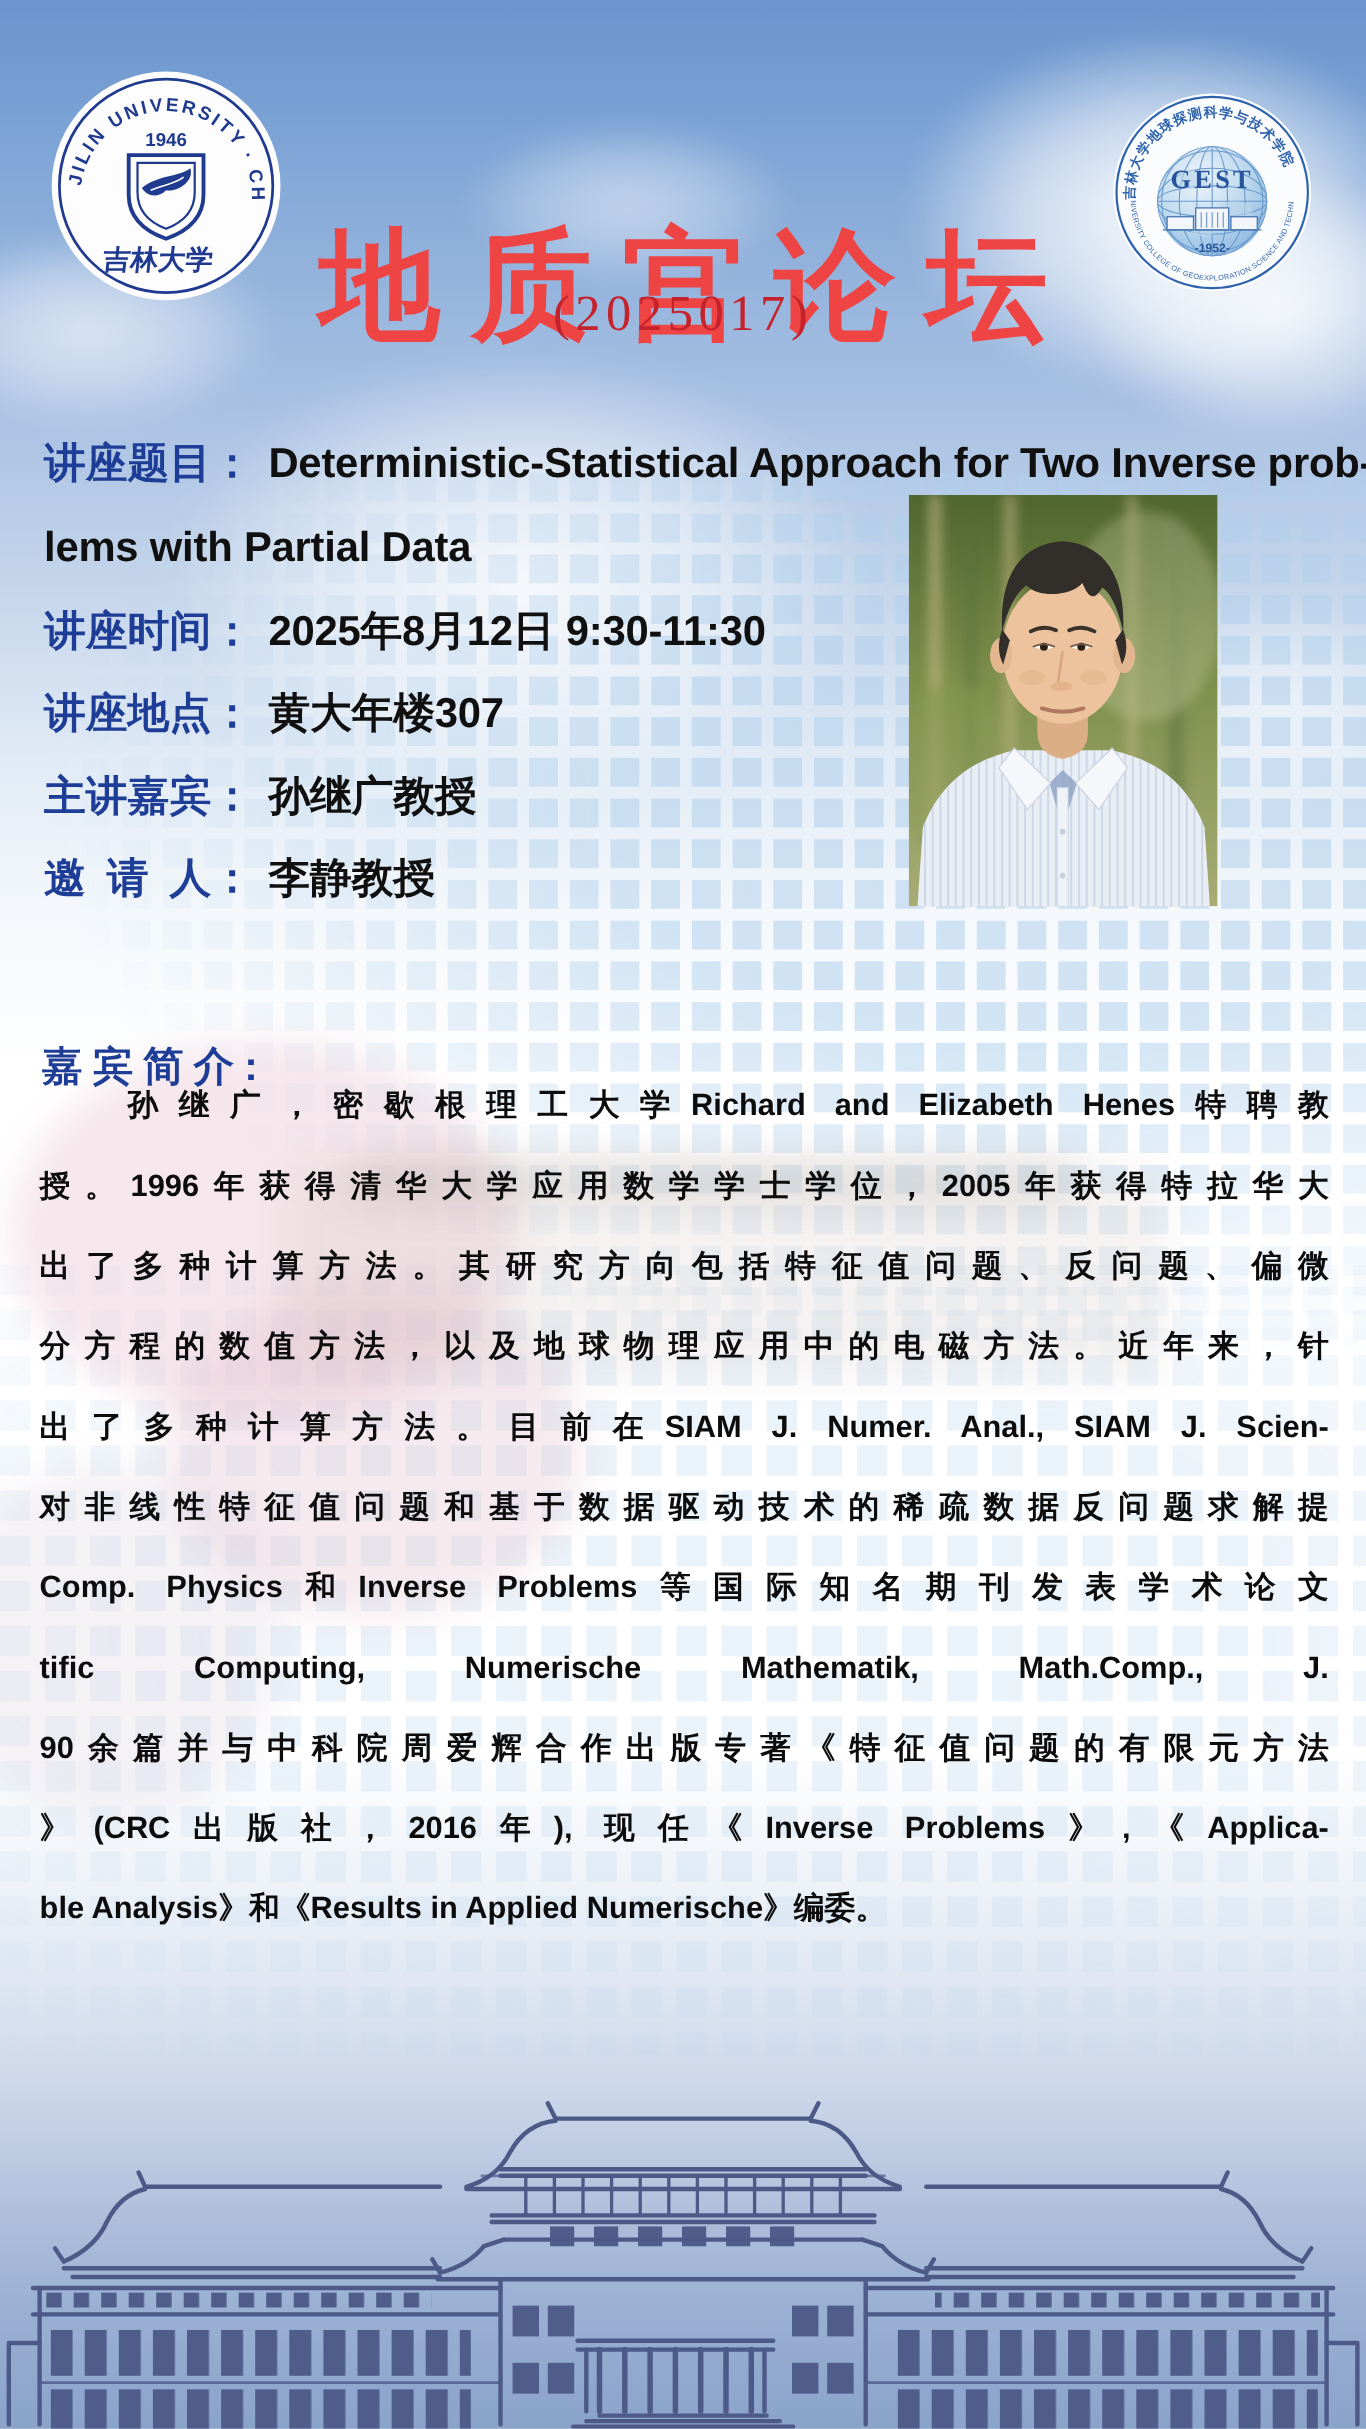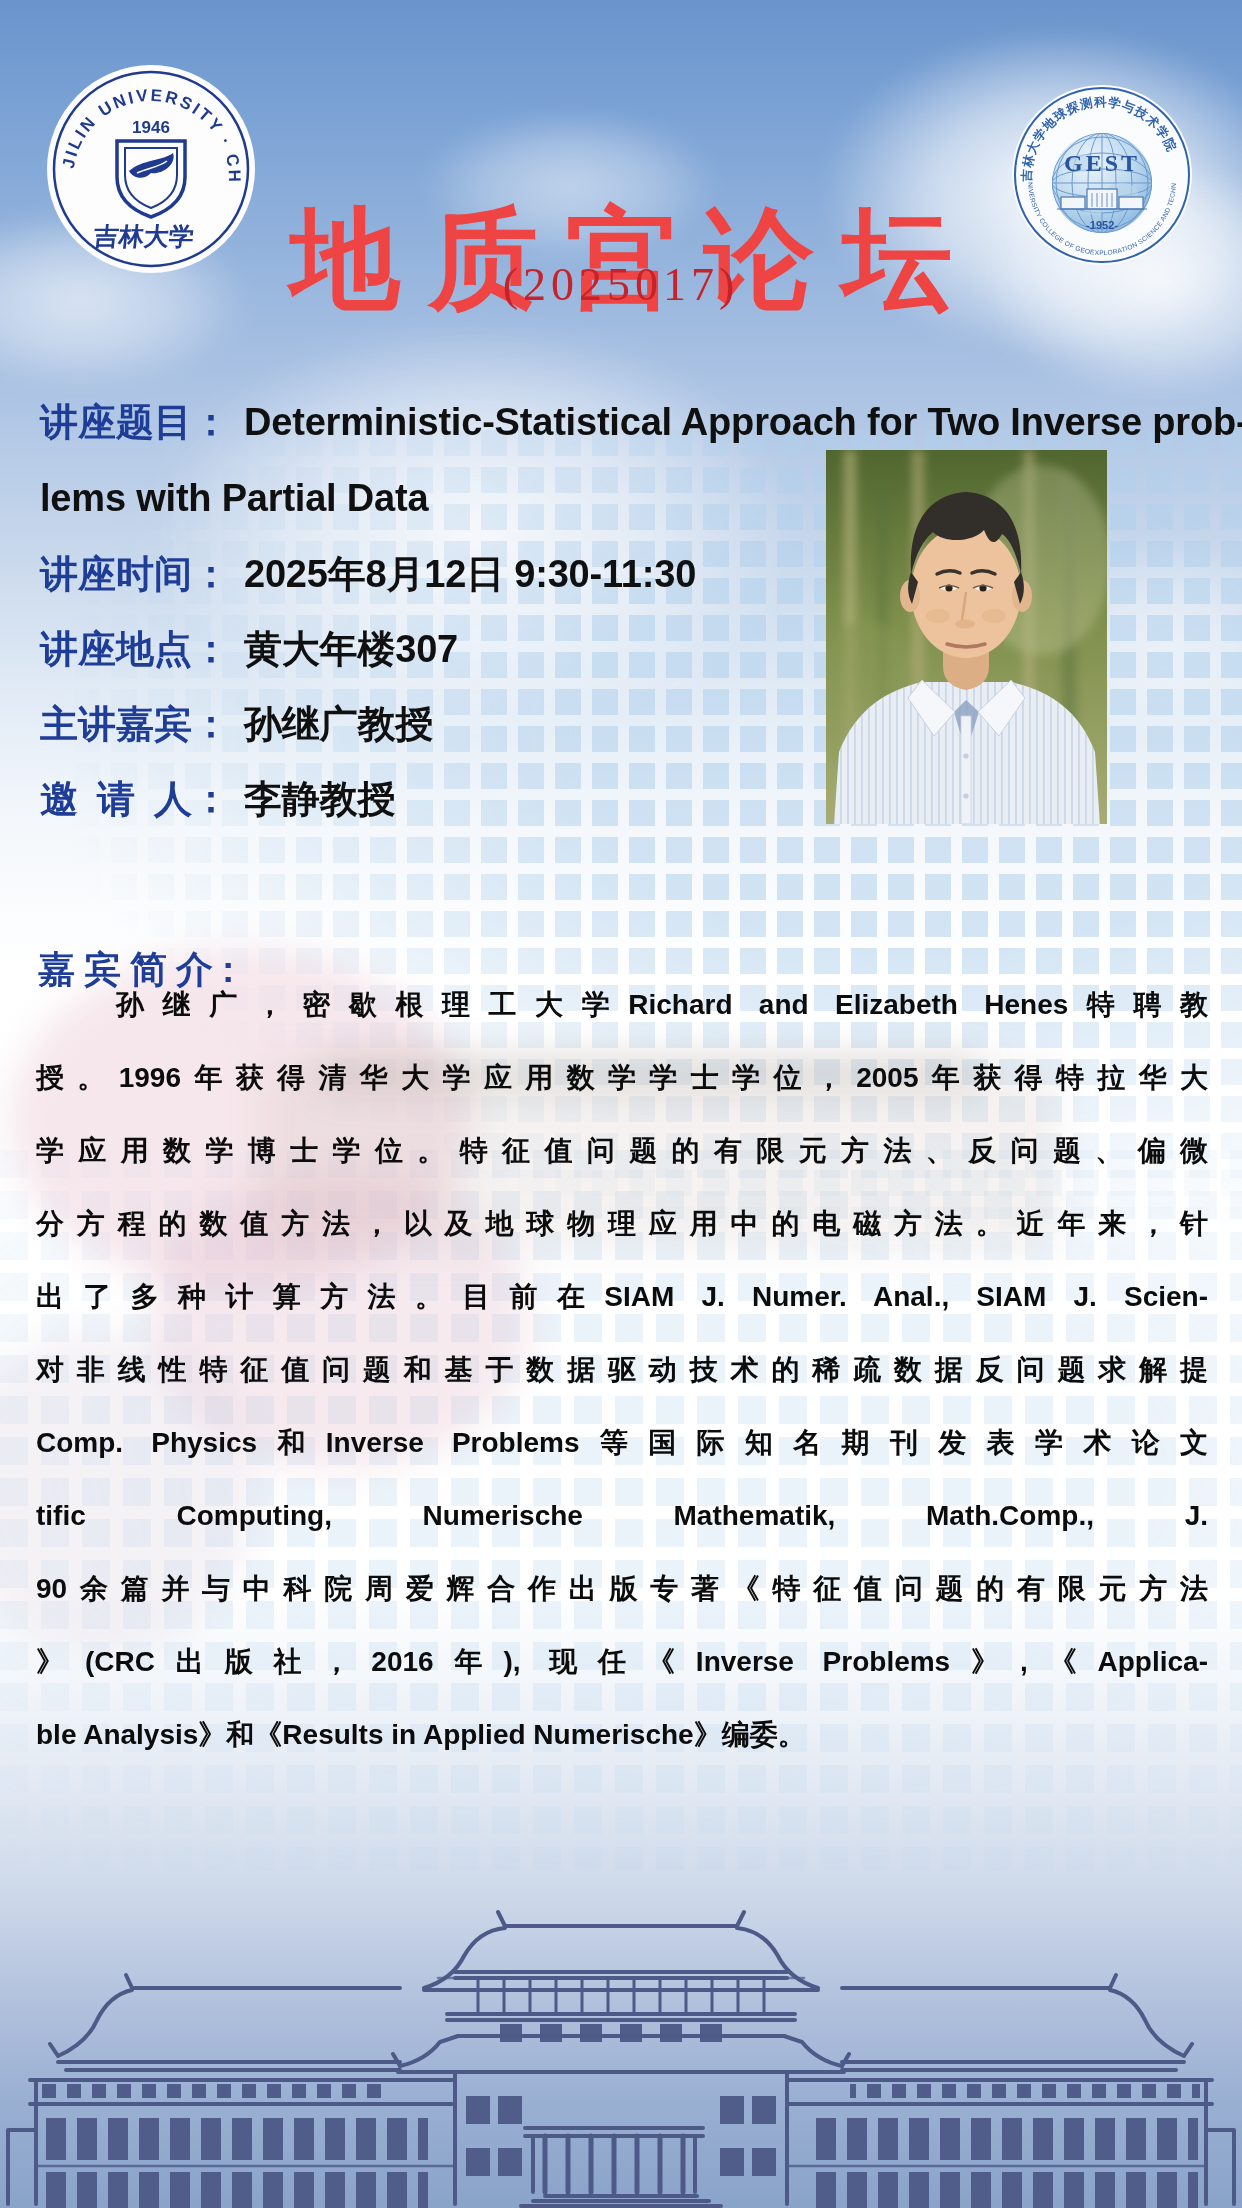--- a/index.html
+++ b/index.html
@@ -297,21 +297,21 @@
     <path d="M121,194 Q140,200 159,194" stroke="#b07860" stroke-width="3.5" fill="none" stroke-linecap="round"></path>
     <ellipse cx="112" cy="166" rx="12" ry="7" fill="#e0ab80" opacity=".35"></ellipse>
     <ellipse cx="168" cy="166" rx="12" ry="7" fill="#e0ab80" opacity=".35"></ellipse>
   </svg>
 </div>
 
 <div class="bio-heading">嘉宾简介:</div>
 <div class="bio">
   <div class="bio-line first">孙继广，密歇根理工大学Richard and Elizabeth Henes特聘教</div>
   <div class="bio-line">授。1996年获得清华大学应用数学学士学位，2005年获得特拉华大</div>
-  <div class="bio-line">学应用数学博士学位。特征值问题的有限元方法、反问题、偏微</div>
+  <div class="bio-line">出了多种计算方法。其研究方向包括特征值问题、反问题、偏微</div>
   <div class="bio-line">分方程的数值方法，以及地球物理应用中的电磁方法。近年来，针</div>
   <div class="bio-line">出了多种计算方法。目前在SIAM J. Numer. Anal., SIAM J. Scien-</div>
   <div class="bio-line">对非线性特征值问题和基于数据驱动技术的稀疏数据反问题求解提</div>
   <div class="bio-line">Comp. Physics和Inverse Problems等国际知名期刊发表学术论文</div>
   <div class="bio-line">tific Computing, Numerische Mathematik, Math.Comp., J.</div>
   <div class="bio-line">90余篇并与中科院周爱辉合作出版专著《特征值问题的有限元方法</div>
   <div class="bio-line">》(CRC出版社，2016年), 现任《Inverse Problems》,《Applica-</div>
   <div class="bio-line last">ble Analysis》和《Results in Applied Numerische》编委。</div>
 </div>
 

